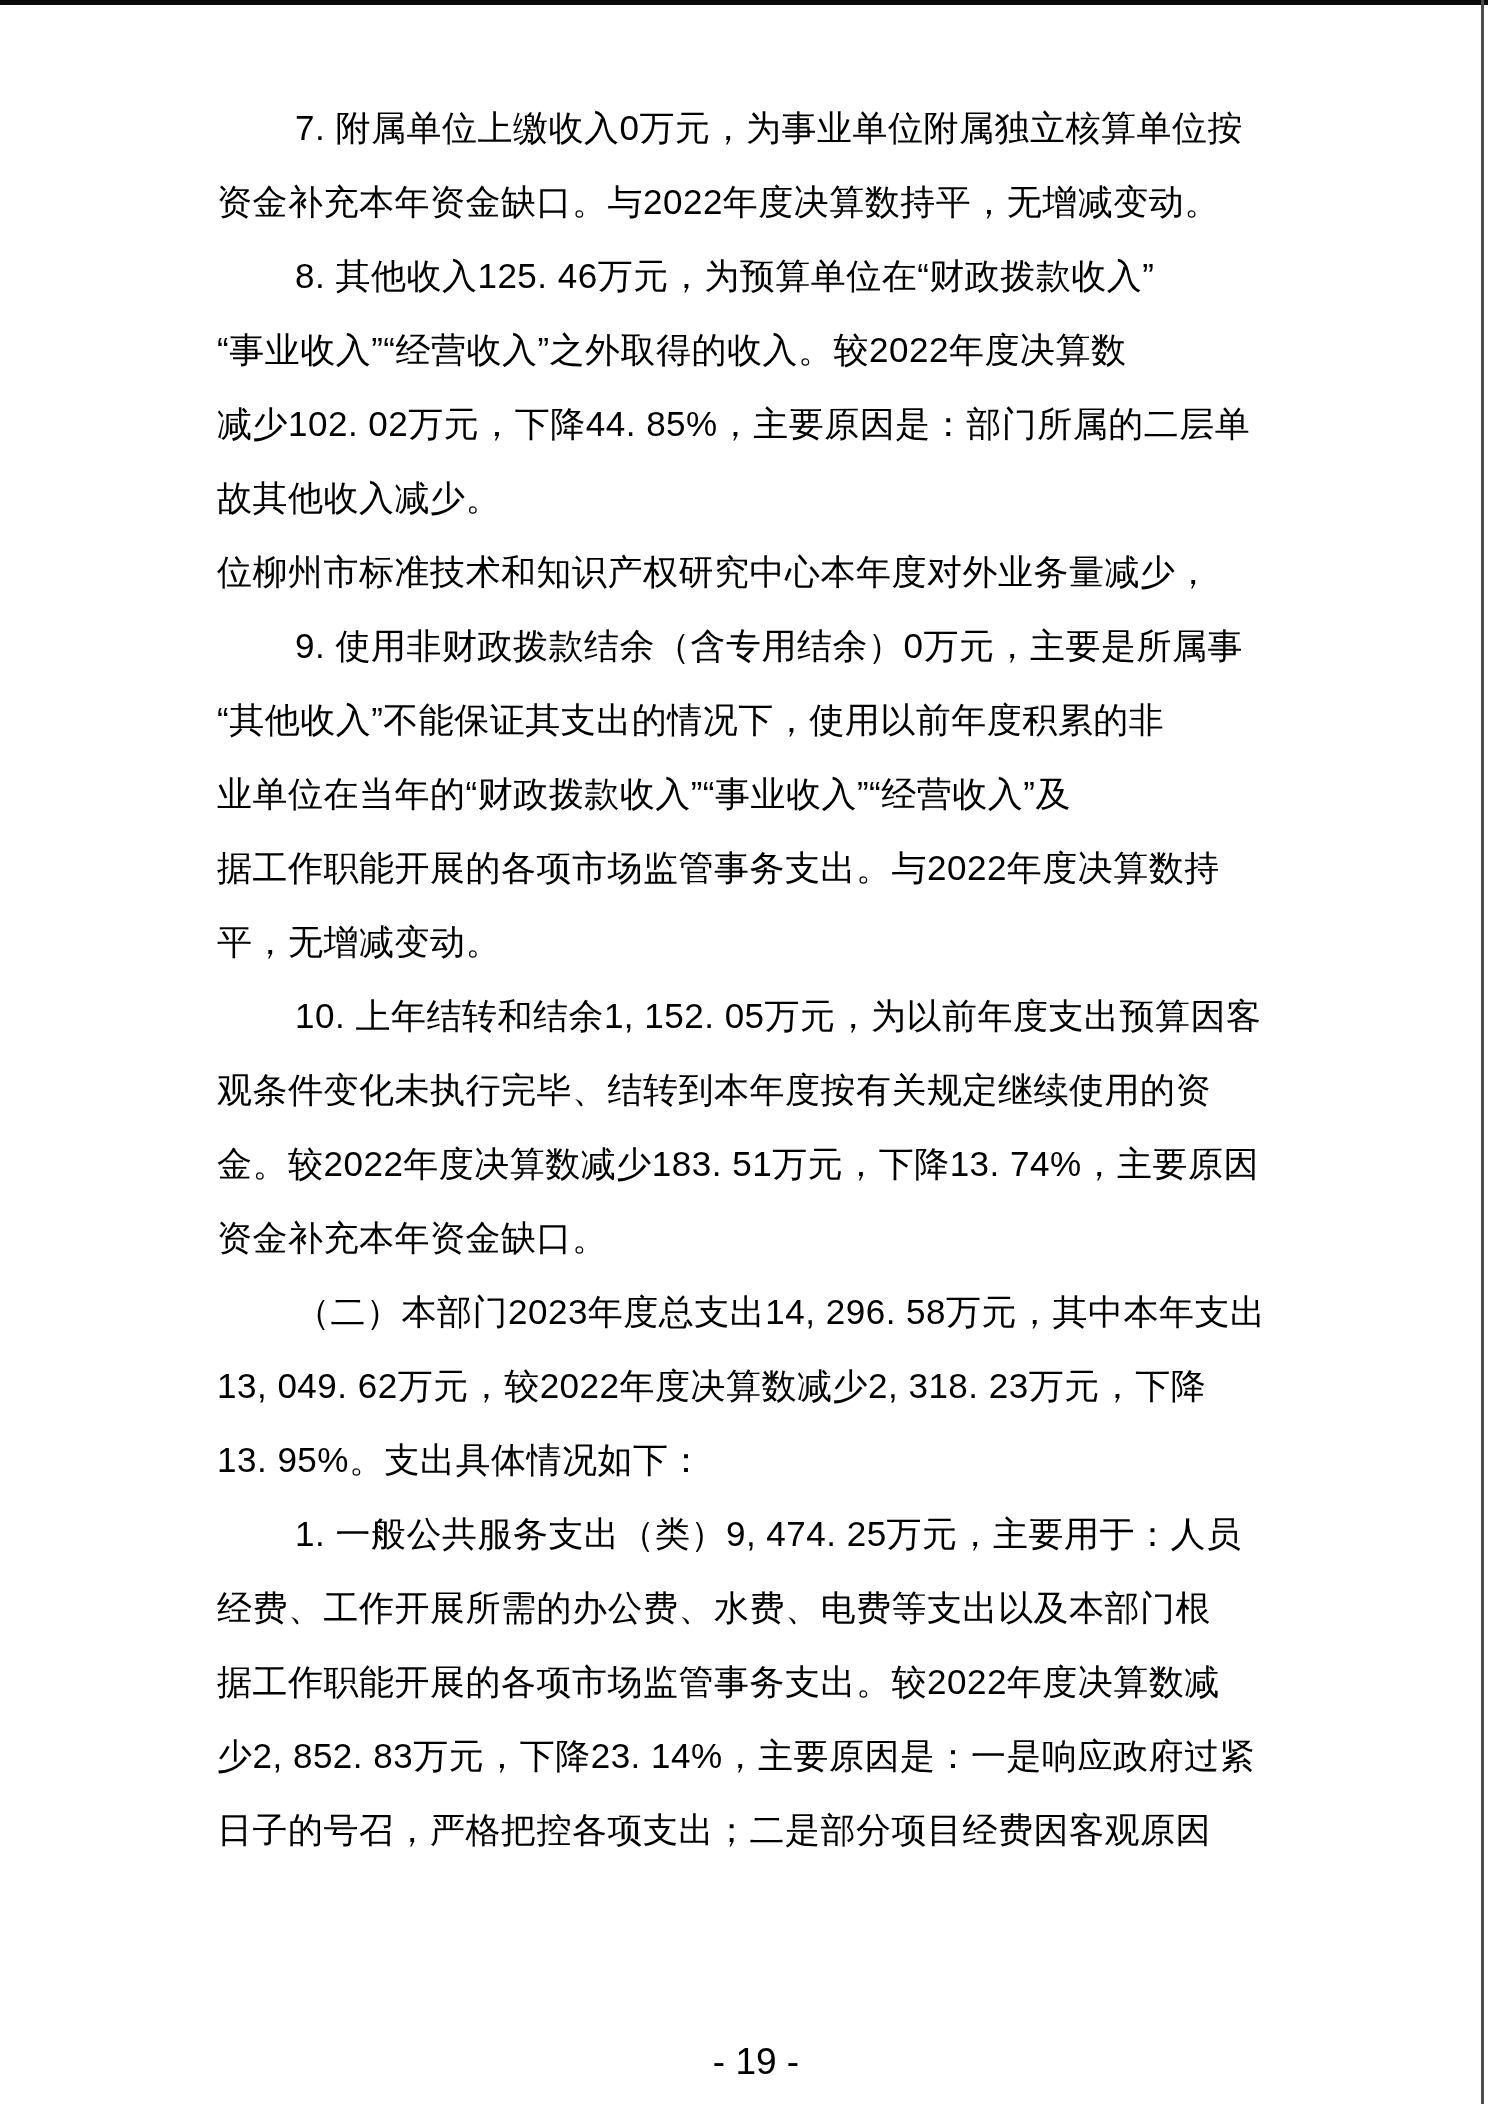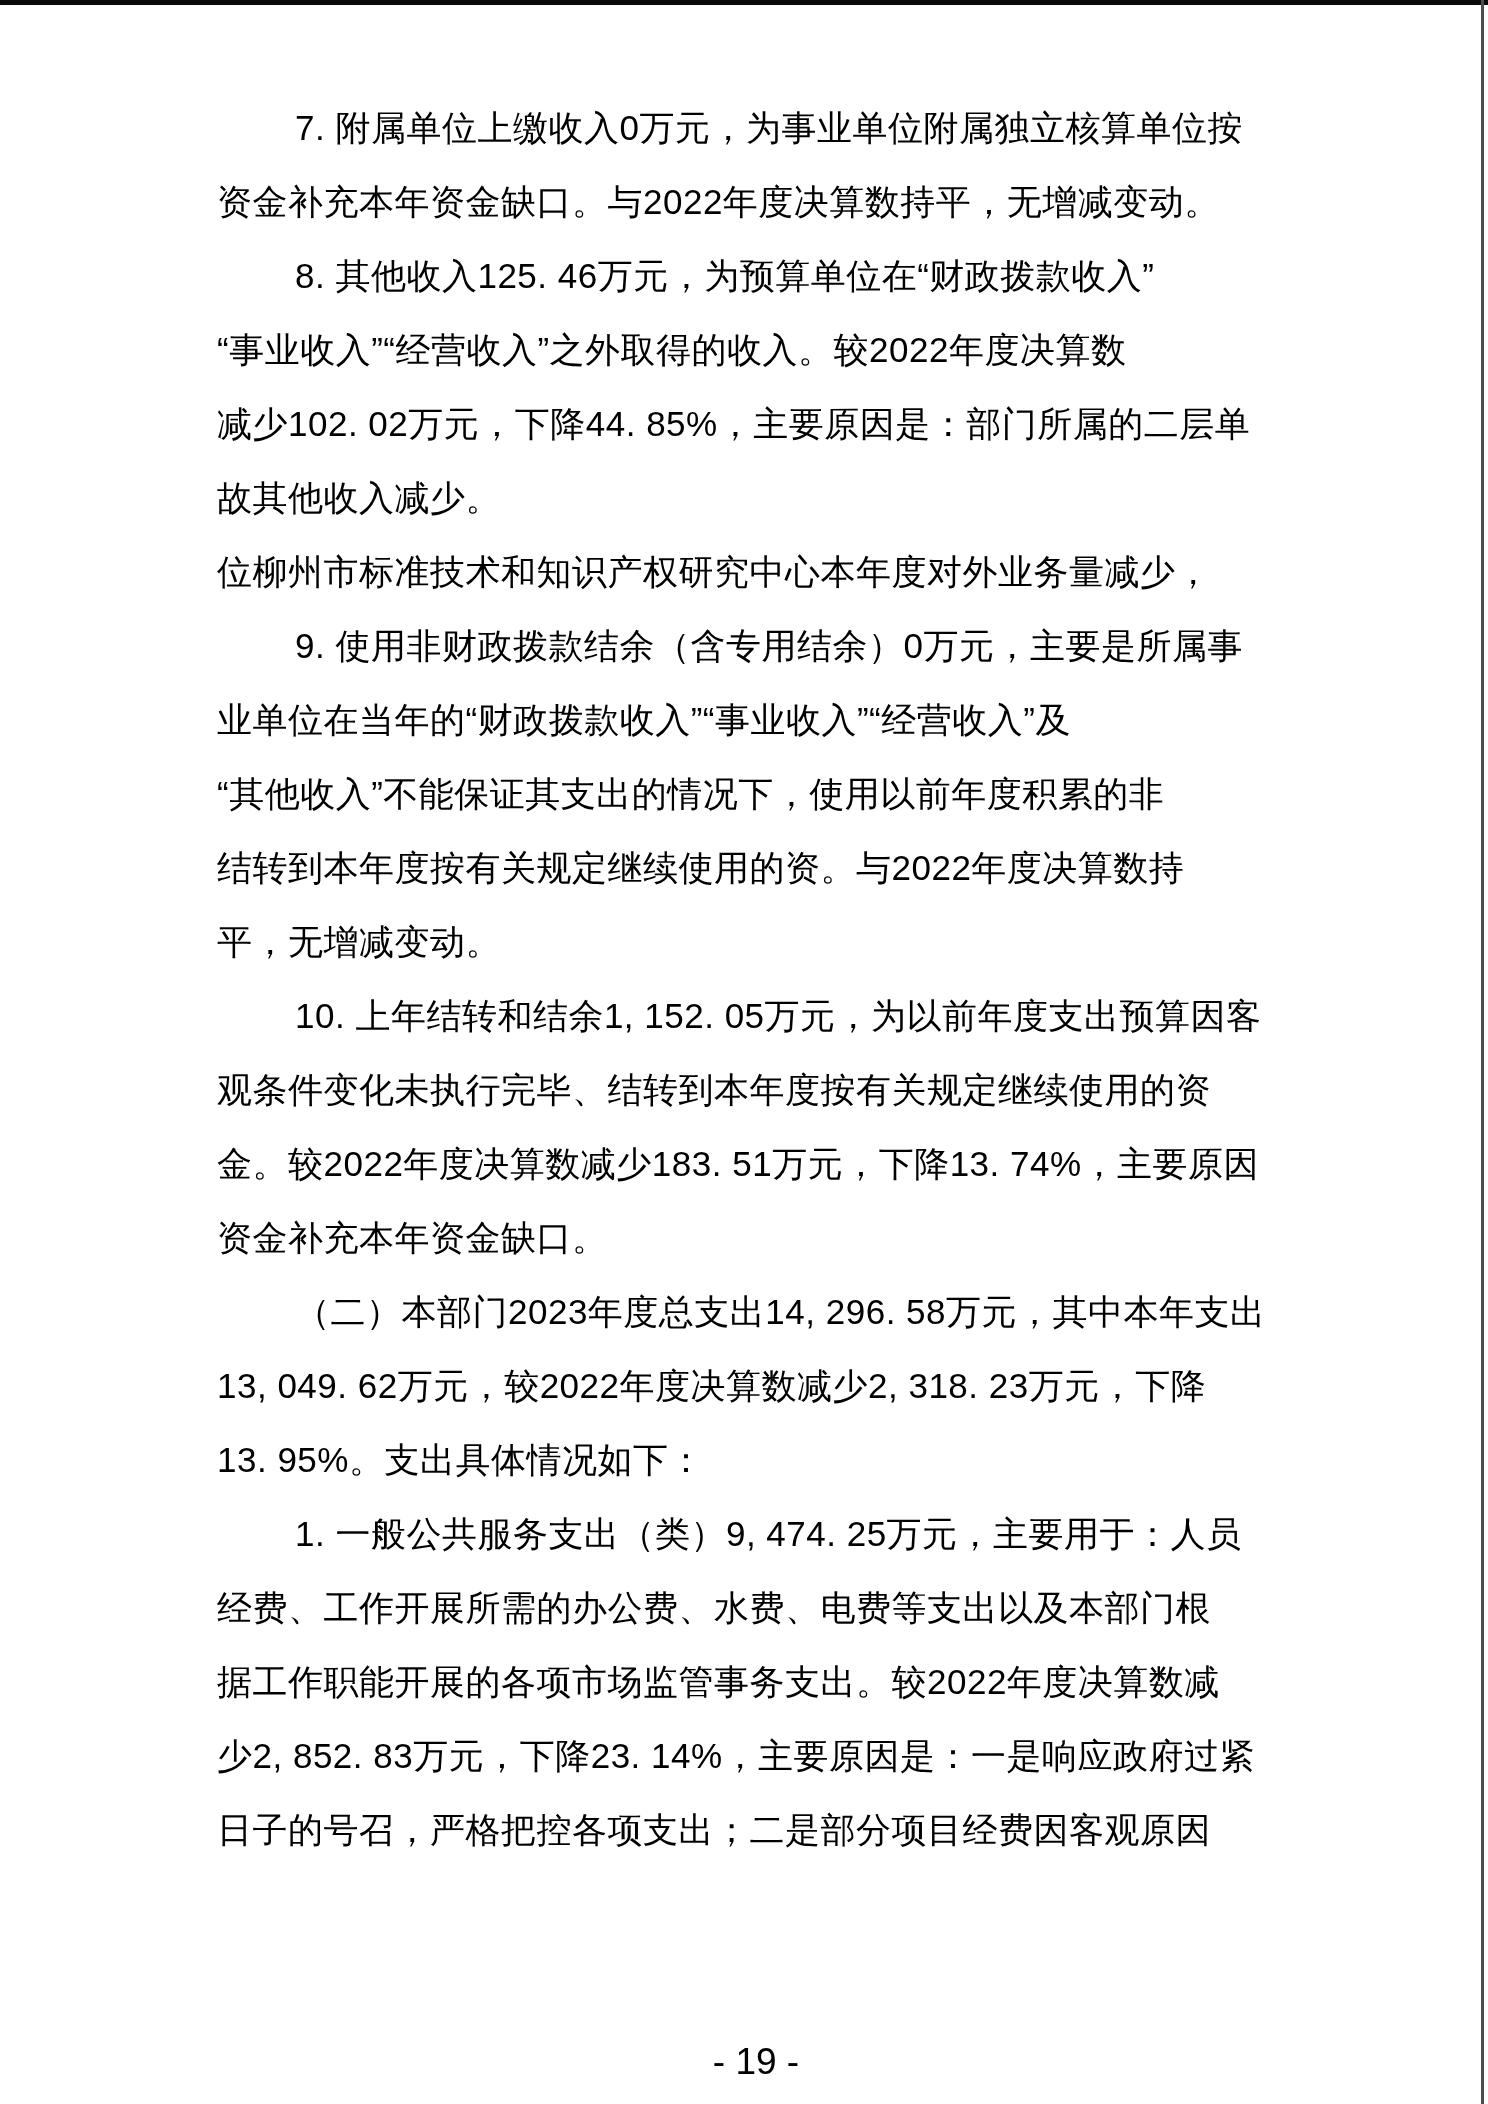--- a/index.html
+++ b/index.html
@@ -68,23 +68,23 @@
 
   <div class="content">
     <div class="line indent">7. 附属单位上缴收入0万元，为事业单位附属独立核算单位按</div>
     <div class="line">资金补充本年资金缺口。与2022年度决算数持平，无增减变动。</div>
     <div class="line indent">8. 其他收入125. 46万元，为预算单位在“财政拨款收入”</div>
     <div class="line">“事业收入”“经营收入”之外取得的收入。较2022年度决算数</div>
     <div class="line">减少102. 02万元，下降44. 85%，主要原因是：部门所属的二层单</div>
     <div class="line">故其他收入减少。</div>
     <div class="line">位柳州市标准技术和知识产权研究中心本年度对外业务量减少，</div>
     <div class="line indent">9. 使用非财政拨款结余（含专用结余）0万元，主要是所属事</div>
+    <div class="line">“其他收入”不能保证其支出的情况下，使用以前年度积累的非</div>
     <div class="line">业单位在当年的“财政拨款收入”“事业收入”“经营收入”及</div>
-    <div class="line">“其他收入”不能保证其支出的情况下，使用以前年度积累的非</div>
-    <div class="line">结转到本年度按有关规定继续使用的资。与2022年度决算数持</div>
+    <div class="line">据工作职能开展的各项市场监管事务支出。与2022年度决算数持</div>
     <div class="line">平，无增减变动。</div>
     <div class="line indent">10. 上年结转和结余1, 152. 05万元，为以前年度支出预算因客</div>
     <div class="line">观条件变化未执行完毕、结转到本年度按有关规定继续使用的资</div>
     <div class="line">金。较2022年度决算数减少183. 51万元，下降13. 74%，主要原因</div>
     <div class="line">资金补充本年资金缺口。</div>
     <div class="line indent">（二）本部门2023年度总支出14, 296. 58万元，其中本年支出</div>
     <div class="line">13, 049. 62万元，较2022年度决算数减少2, 318. 23万元，下降</div>
     <div class="line">13. 95%。支出具体情况如下：</div>
     <div class="line indent">1. 一般公共服务支出（类）9, 474. 25万元，主要用于：人员</div>
     <div class="line">经费、工作开展所需的办公费、水费、电费等支出以及本部门根</div>

